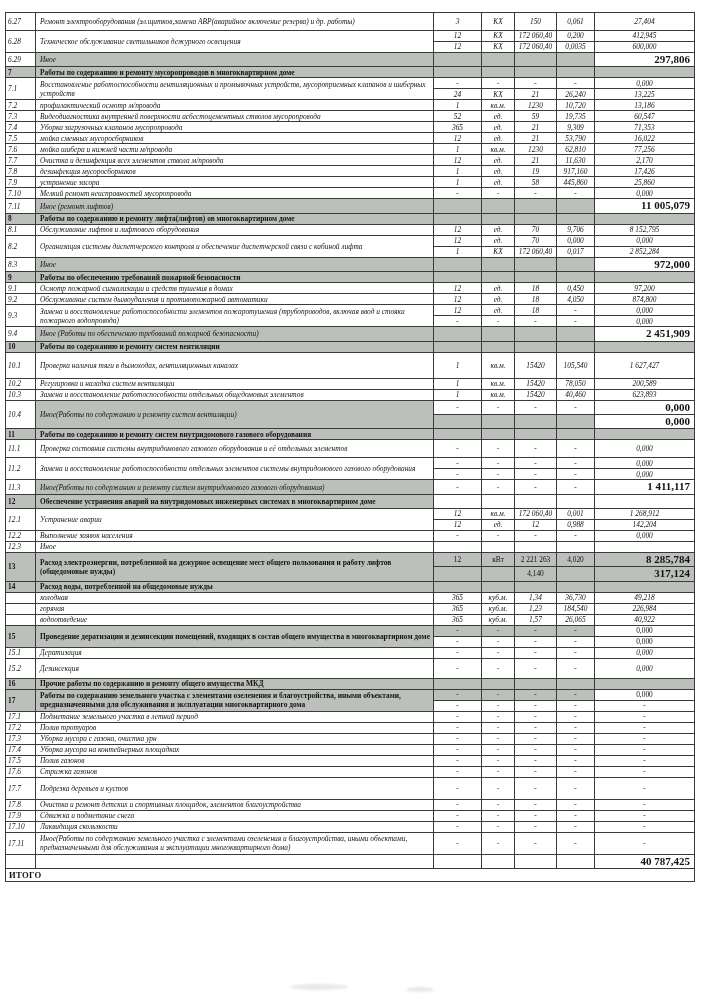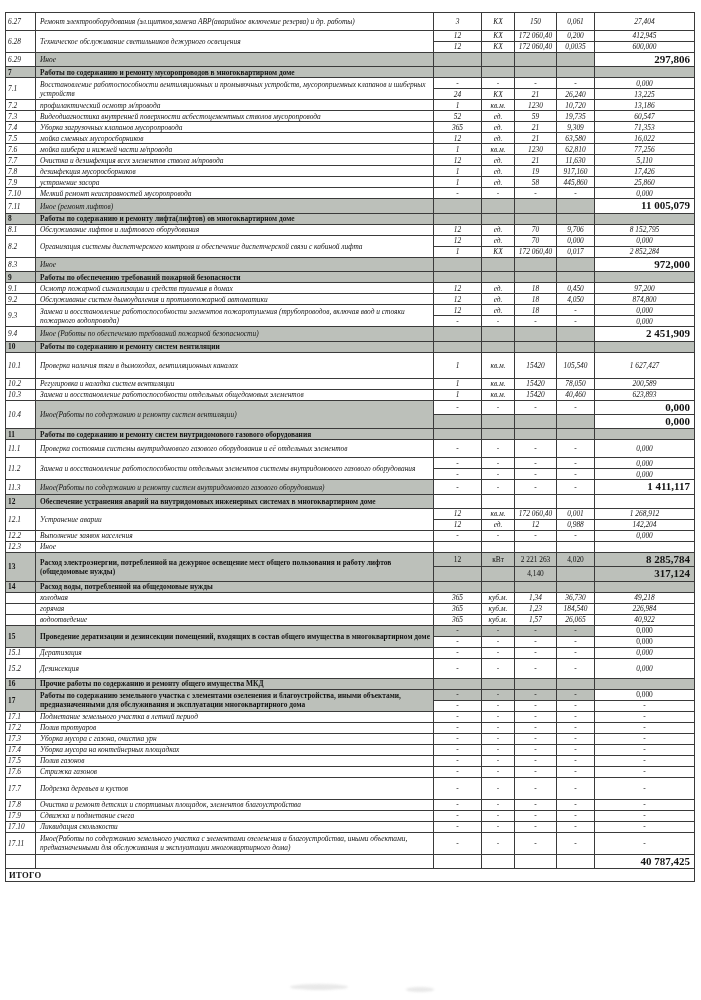--- a/index.html
+++ b/index.html
@@ -129,40 +129,40 @@
           <td class="cell it">21</td>
           <td class="cell it">9,309</td>
           <td class="cell it">71,353</td>
         </tr>
         <tr style="height: 11px;">
           <td class="num it" rowspan="1">7.5</td>
           <td class="desc it" rowspan="1">мойка сменных мусоросборников</td>
           <td class="cell it">12</td>
           <td class="cell it">ед.</td>
           <td class="cell it">21</td>
-          <td class="cell it">63,580</td>
+          <td class="cell it">53,790</td>
           <td class="cell it">16,022</td>
         </tr>
         <tr style="height: 11px;">
           <td class="num it" rowspan="1">7.6</td>
           <td class="desc it" rowspan="1">мойка шибера и нижней части м/провода</td>
           <td class="cell it">1</td>
           <td class="cell it">кв.м.</td>
           <td class="cell it">1230</td>
           <td class="cell it">62,810</td>
           <td class="cell it">77,256</td>
         </tr>
         <tr style="height: 11px;">
           <td class="num it" rowspan="1">7.7</td>
           <td class="desc it" rowspan="1">Очистка и дезинфекция всех элементов ствола м/провода</td>
           <td class="cell it">12</td>
           <td class="cell it">ед.</td>
           <td class="cell it">21</td>
           <td class="cell it">11,630</td>
-          <td class="cell it">5,110</td>
+          <td class="cell it">2,170</td>
         </tr>
         <tr style="height: 11px;">
           <td class="num it" rowspan="1">7.8</td>
           <td class="desc it" rowspan="1">дезинфекция мусоросборников</td>
           <td class="cell it">1</td>
           <td class="cell it">ед.</td>
           <td class="cell it">19</td>
           <td class="cell it">917,160</td>
           <td class="cell it">17,426</td>
         </tr>

